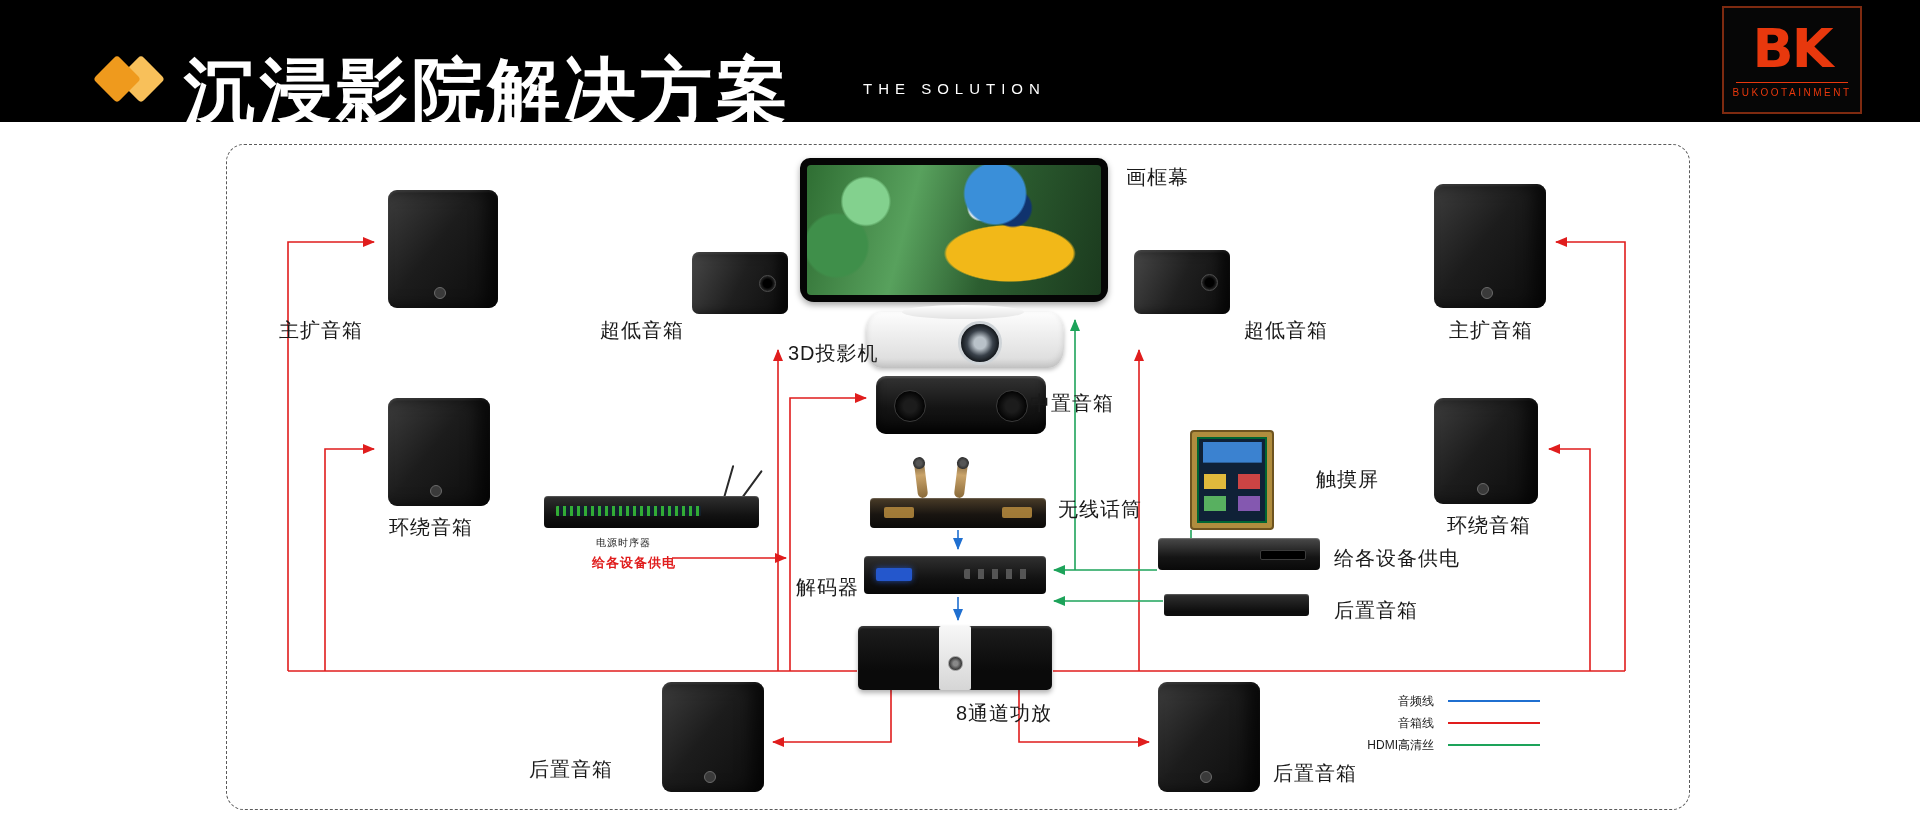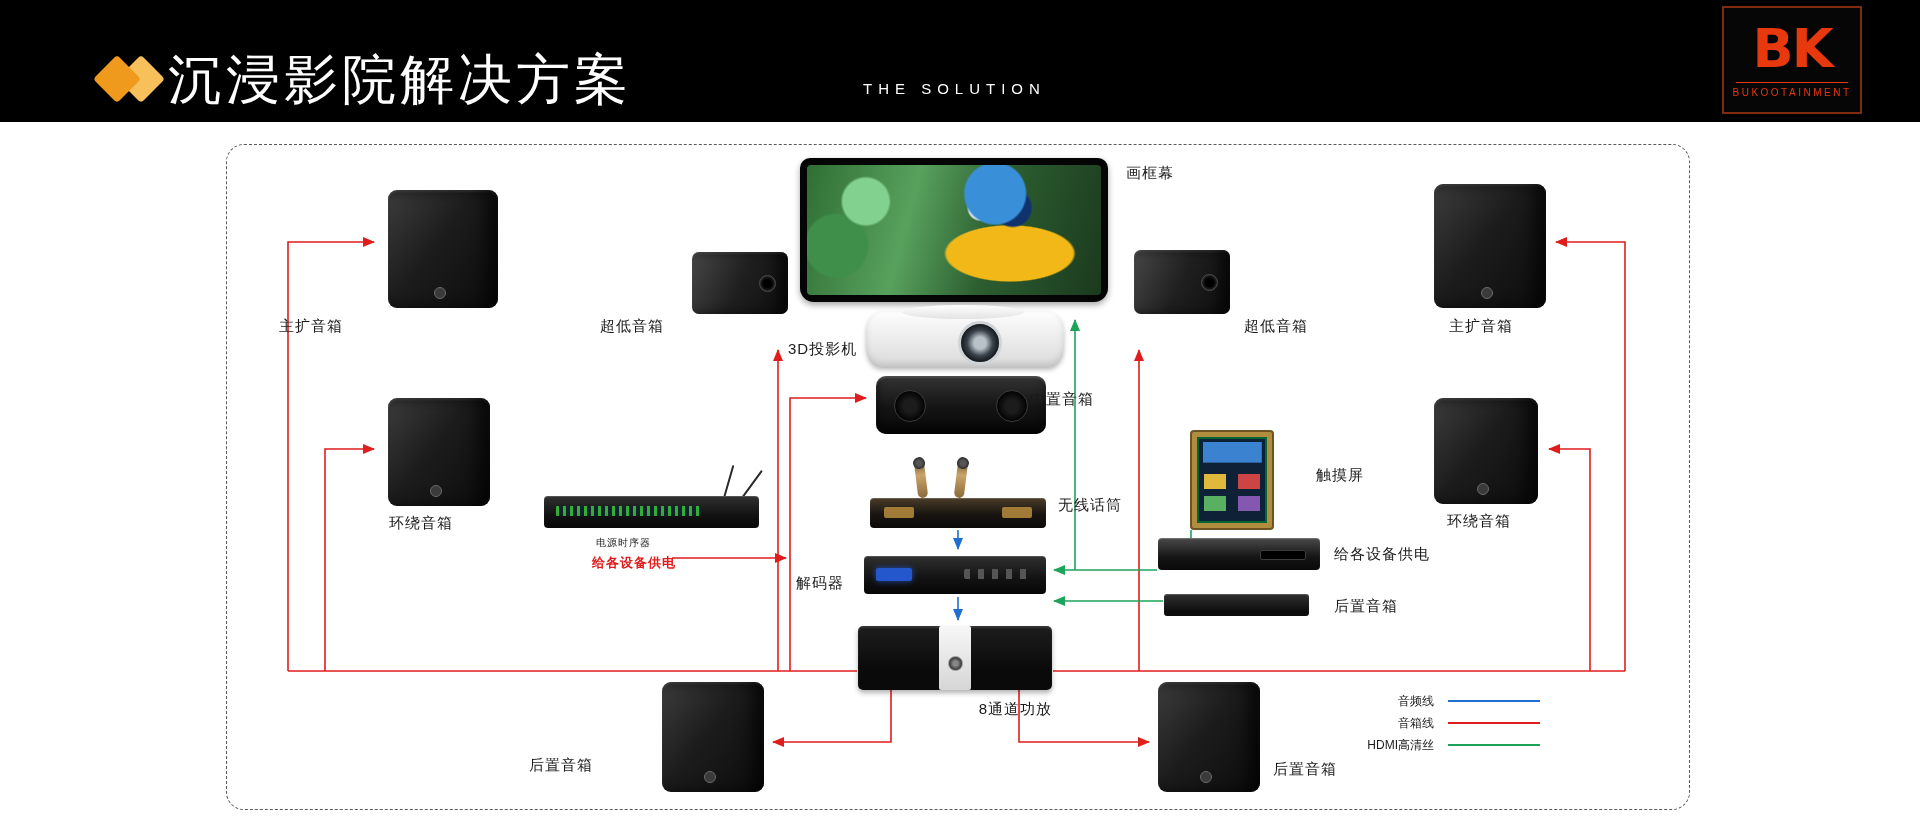--- a/index.html
+++ b/index.html
@@ -11,39 +11,39 @@
   *{box-sizing:border-box;margin:0;padding:0}
   body{font-family:"Liberation Sans","DejaVu Sans",sans-serif;background:#fff}
   .stage{position:relative;width:1920px;height:830px;background:#fff;overflow:hidden}
 
   
   .header{position:absolute;left:0;top:0;width:1920px;height:122px;background:#000}
   .diamond-wrap{position:absolute;left:98px;top:56px;width:72px;height:48px}
   .diamond{position:absolute;width:34px;height:34px;transform:rotate(45deg);border-radius:4px}
   .diamond.d1{left:2px;top:6px}
   .diamond.d2{left:26px;top:6px}
-  .title{position:absolute;left:168px;top:44px;font-size:54px;font-weight:400;color:#fff;letter-spacing:4px;white-space:nowrap}
+  .title{position:absolute;left:184px;top:44px;font-size:72px;font-weight:700;color:#fff;letter-spacing:4px;white-space:nowrap}
   .subtitle{position:absolute;left:863px;top:80px;font-size:15px;color:#fff;letter-spacing:6px;white-space:nowrap}
   .brand-box{position:absolute;left:1722px;top:6px;width:140px;height:108px;background:#060606;border:2px solid #7e2a10;display:flex;flex-direction:column;align-items:center;justify-content:center}
   .brand-initials{font-size:54px;font-weight:900;color:var(--brand);letter-spacing:-2px;line-height:1;font-family:"DejaVu Sans",sans-serif}
   .brand-rule{width:112px;height:0;border-top:1px solid var(--brand);margin:6px 0 4px}
   .brand-name{font-size:10px;color:var(--brand);letter-spacing:2.5px}
 
   
   .frame{position:absolute;left:226px;top:144px;width:1464px;height:666px;border:1.5px dashed #5a5a5a;border-radius:18px}
   .wires{position:absolute;left:0;top:0;width:1920px;height:830px;z-index:1;pointer-events:none}
   .w-red{stroke:var(--wire-speaker);stroke-width:1.6;fill:none}
   .w-blue{stroke:var(--wire-audio);stroke-width:1.6;fill:none}
   .w-green{stroke:var(--wire-hdmi);stroke-width:1.6;fill:none}
   .h-red{fill:var(--wire-speaker)}
   .h-blue{fill:var(--wire-audio)}
   .h-green{fill:var(--wire-hdmi)}
 
   .dev{position:absolute;z-index:2}
-  .lbl{position:absolute;z-index:3;font-size:15px;color:#1a1a1a;white-space:nowrap;letter-spacing:1px}
+  .lbl{position:absolute;z-index:3;font-size:20px;color:#1a1a1a;white-space:nowrap;letter-spacing:1px}
   .lbl-sm{font-size:10px}
   .lbl-red{font-size:13px;font-weight:bold}
   .lbl-center{text-align:right}
 
   
   .spk{background:linear-gradient(128deg,#3d3d3d 0%,#1c1c1c 45%,#0c0c0c 100%);border-radius:9px;
        box-shadow:inset -12px 0 16px rgba(0,0,0,.65), inset 0 2px 2px rgba(255,255,255,.12)}
   .spk::after{content:'';position:absolute;left:50%;bottom:9px;width:10px;height:10px;margin-left:-9px;border-radius:50%;background:#3a3a3a;border:1px solid #6a6a6a}
   .sub{background:linear-gradient(115deg,#474747 0%,#1f1f1f 50%,#0d0d0d 100%);border-radius:7px;
        box-shadow:inset -10px 0 12px rgba(0,0,0,.6), inset 0 2px 2px rgba(255,255,255,.12)}

